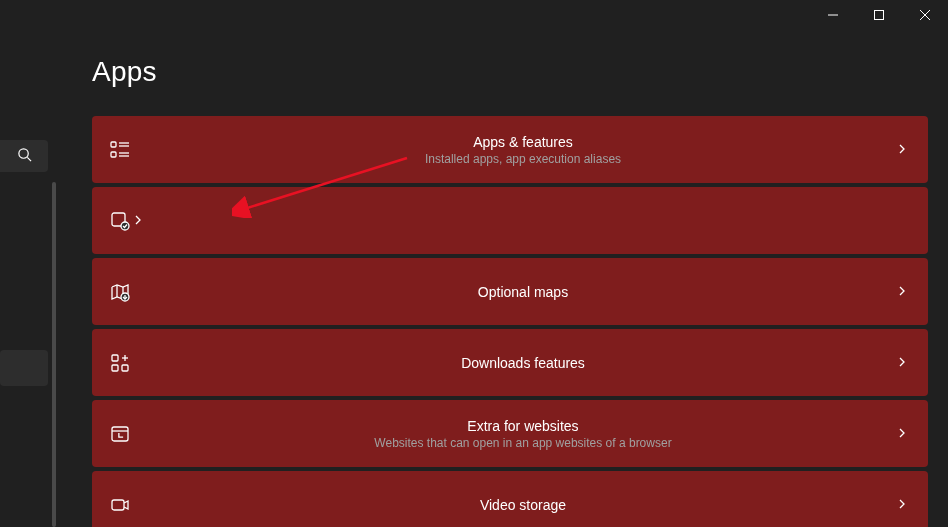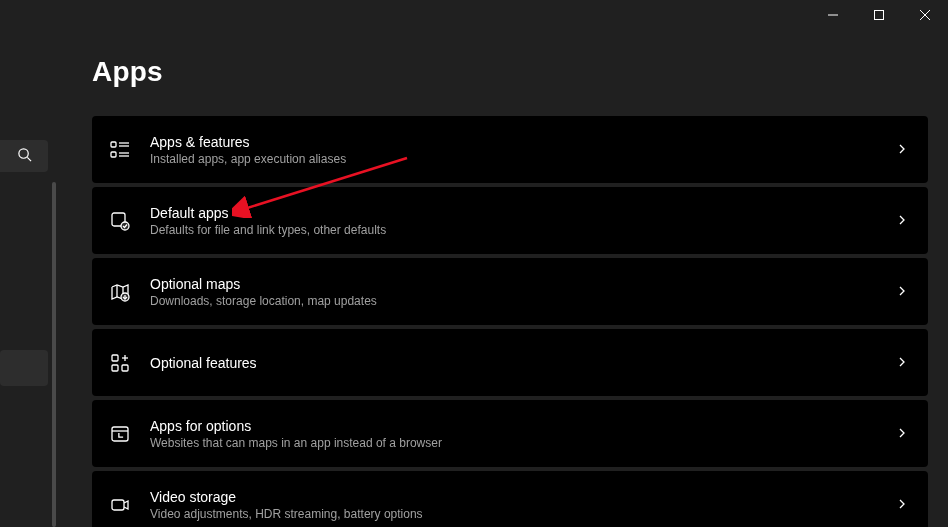--- a/index.html
+++ b/index.html
@@ -66,36 +66,37 @@
       border-radius: 4px;
     }
     .content {
       position: absolute;
       left: 92px;
       top: 56px;
       width: 836px;
     }
     .page-title {
       font-size: 28px;
-      font-weight: 700;
+      font-weight: 400;
       letter-spacing: 0.2px;
     }
     .items {
       margin-top: 28px;
       display: flex;
       flex-direction: column;
       gap: 4px;
     }
     .item {
-      background: #000000;
+      background: #7f1d1d;
       border-radius: 4px;
       height: 67px;
       display: flex;
       align-items: center;
       padding: 0 20px 0 16px;
+      text-align: center;
     }
     .item-icon {
       width: 24px;
       height: 24px;
       display: flex;
       align-items: center;
       justify-content: center;
       flex-shrink: 0;
     }
     .item-text {
@@ -187,102 +188,96 @@
     </div>
 
     <div class="item">
       <span class="item-icon">
         <svg width="20" height="20" viewBox="0 0 20 20" fill="none" stroke="#ffffff" stroke-width="1.3">
           <rect x="2" y="2" width="13" height="13" rx="2"></rect>
           <circle cx="15" cy="15" r="4" fill="#2d2d2d"></circle>
           <polyline points="13,15 14.5,16.5 17,13.5"></polyline>
         </svg>
       </span>
-      <div class="item-text">
-        <div class="item-title">Default apps</div>
-        <div class="item-desc">Defaults for file and link types, other defaults</div>
-      </div>
       <span class="chevron">
         <svg width="12" height="12" viewBox="0 0 12 12" fill="none" stroke="#ffffff" stroke-width="1.3">
             <polyline points="4,2 8,6 4,10"></polyline>
           </svg>
       </span>
     </div>
 
     <div class="item">
       <span class="item-icon">
         <svg width="20" height="20" viewBox="0 0 20 20" fill="none" stroke="#ffffff" stroke-width="1.3">
           <polyline points="2,5 7,3 13,5 18,3 18,15 13,17 7,15 2,17 2,5"></polyline>
           <line x1="7" y1="3" x2="7" y2="15"></line>
             <line x1="13" y1="5" x2="13" y2="17"></line>
           <circle cx="15" cy="15" r="4" fill="#2d2d2d"></circle>
           <line x1="15" y1="13" x2="15" y2="16"></line>
             <polyline points="13,15 15,17 17,15"></polyline>
         </svg>
       </span>
       <div class="item-text">
         <div class="item-title">Optional maps</div>
-        <div class="item-desc">Downloads, storage location, map updates</div>
       </div>
       <span class="chevron">
         <svg width="12" height="12" viewBox="0 0 12 12" fill="none" stroke="#ffffff" stroke-width="1.3">
             <polyline points="4,2 8,6 4,10"></polyline>
           </svg>
       </span>
     </div>
 
     <div class="item">
       <span class="item-icon">
         <svg width="20" height="20" viewBox="0 0 20 20" fill="none" stroke="#ffffff" stroke-width="1.3">
           <rect x="2" y="2" width="6" height="6" rx="1"></rect>
           <rect x="2" y="12" width="6" height="6" rx="1"></rect>
           <rect x="12" y="12" width="6" height="6" rx="1"></rect>
           <line x1="15" y1="2" x2="15" y2="8"></line>
             <line x1="12" y1="5" x2="18" y2="5"></line>
         </svg>
       </span>
       <div class="item-text">
-        <div class="item-title">Optional features</div>
+        <div class="item-title">Downloads features</div>
       </div>
       <span class="chevron">
         <svg width="12" height="12" viewBox="0 0 12 12" fill="none" stroke="#ffffff" stroke-width="1.3">
             <polyline points="4,2 8,6 4,10"></polyline>
           </svg>
       </span>
     </div>
 
     <div class="item">
       <span class="item-icon">
         <svg width="20" height="20" viewBox="0 0 20 20" fill="none" stroke="#ffffff" stroke-width="1.3">
           <rect x="2" y="3" width="16" height="14" rx="2"></rect>
           <line x1="2" y1="7" x2="18" y2="7"></line>
           <polyline points="14,11 11,14 8,11" transform="rotate(45 11 11)"></polyline>
         </svg>
       </span>
       <div class="item-text">
-        <div class="item-title">Apps for options</div>
-        <div class="item-desc">Websites that can maps in an app instead of a browser</div>
+        <div class="item-title">Extra for websites</div>
+        <div class="item-desc">Websites that can open in an app websites of a browser</div>
       </div>
       <span class="chevron">
         <svg width="12" height="12" viewBox="0 0 12 12" fill="none" stroke="#ffffff" stroke-width="1.3">
             <polyline points="4,2 8,6 4,10"></polyline>
           </svg>
       </span>
     </div>
 
     <div class="item">
       <span class="item-icon">
         <svg width="20" height="20" viewBox="0 0 20 20" fill="none" stroke="#ffffff" stroke-width="1.3">
           <rect x="2" y="5" width="12" height="10" rx="2"></rect>
           <polyline points="14,8 18,6 18,14 14,12"></polyline>
         </svg>
       </span>
       <div class="item-text">
         <div class="item-title">Video storage</div>
-        <div class="item-desc">Video adjustments, HDR streaming, battery options</div>
       </div>
       <span class="chevron">
         <svg width="12" height="12" viewBox="0 0 12 12" fill="none" stroke="#ffffff" stroke-width="1.3">
             <polyline points="4,2 8,6 4,10"></polyline>
           </svg>
       </span>
     </div>
 
   </div>
 </div>

